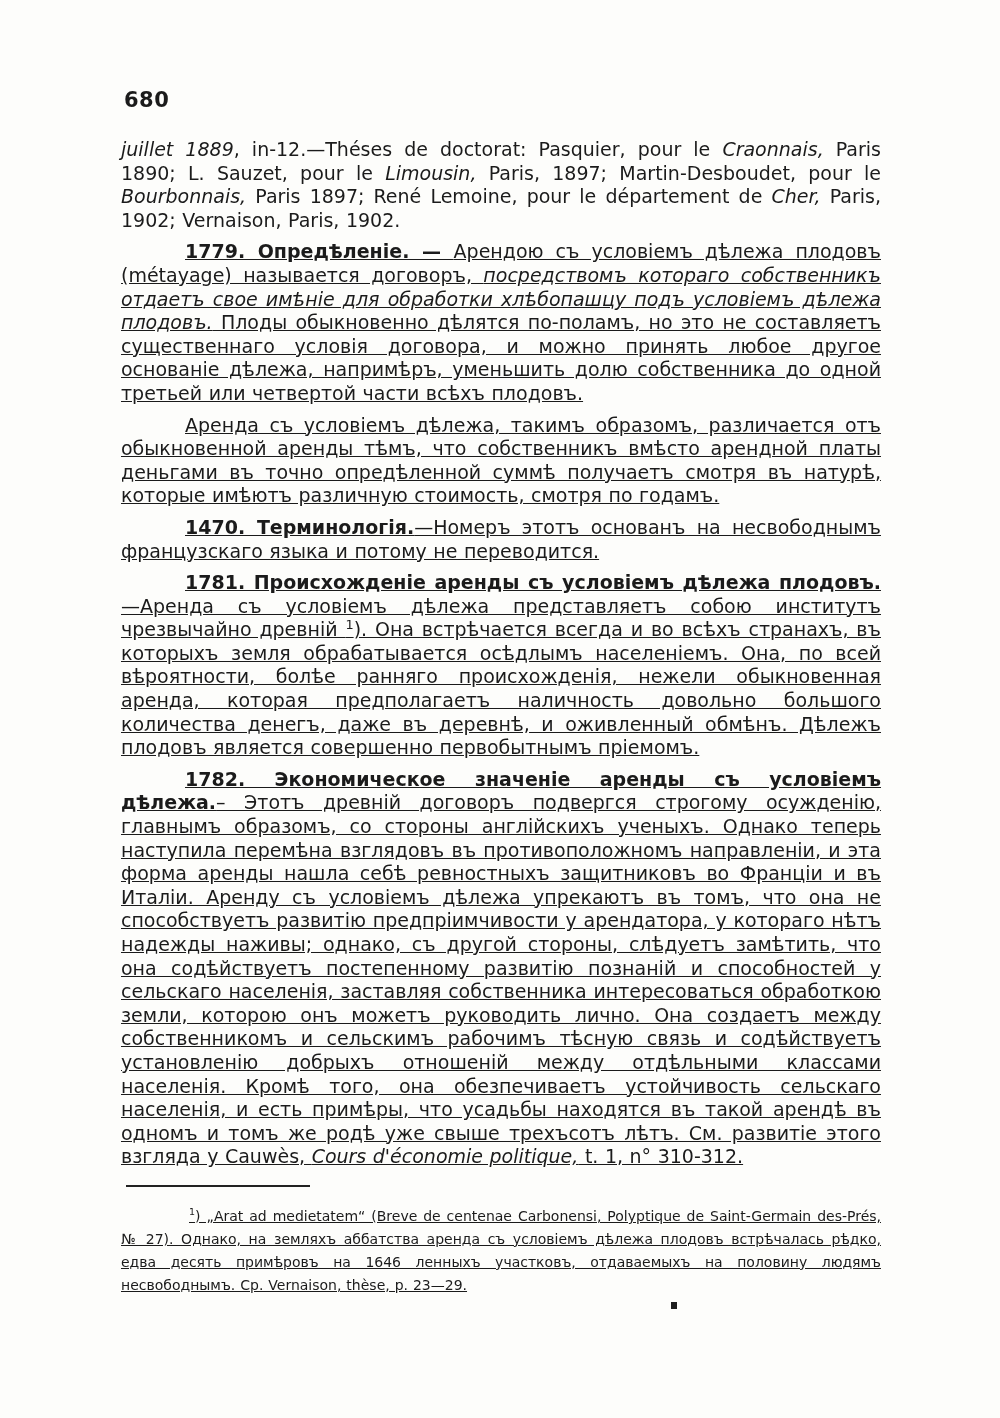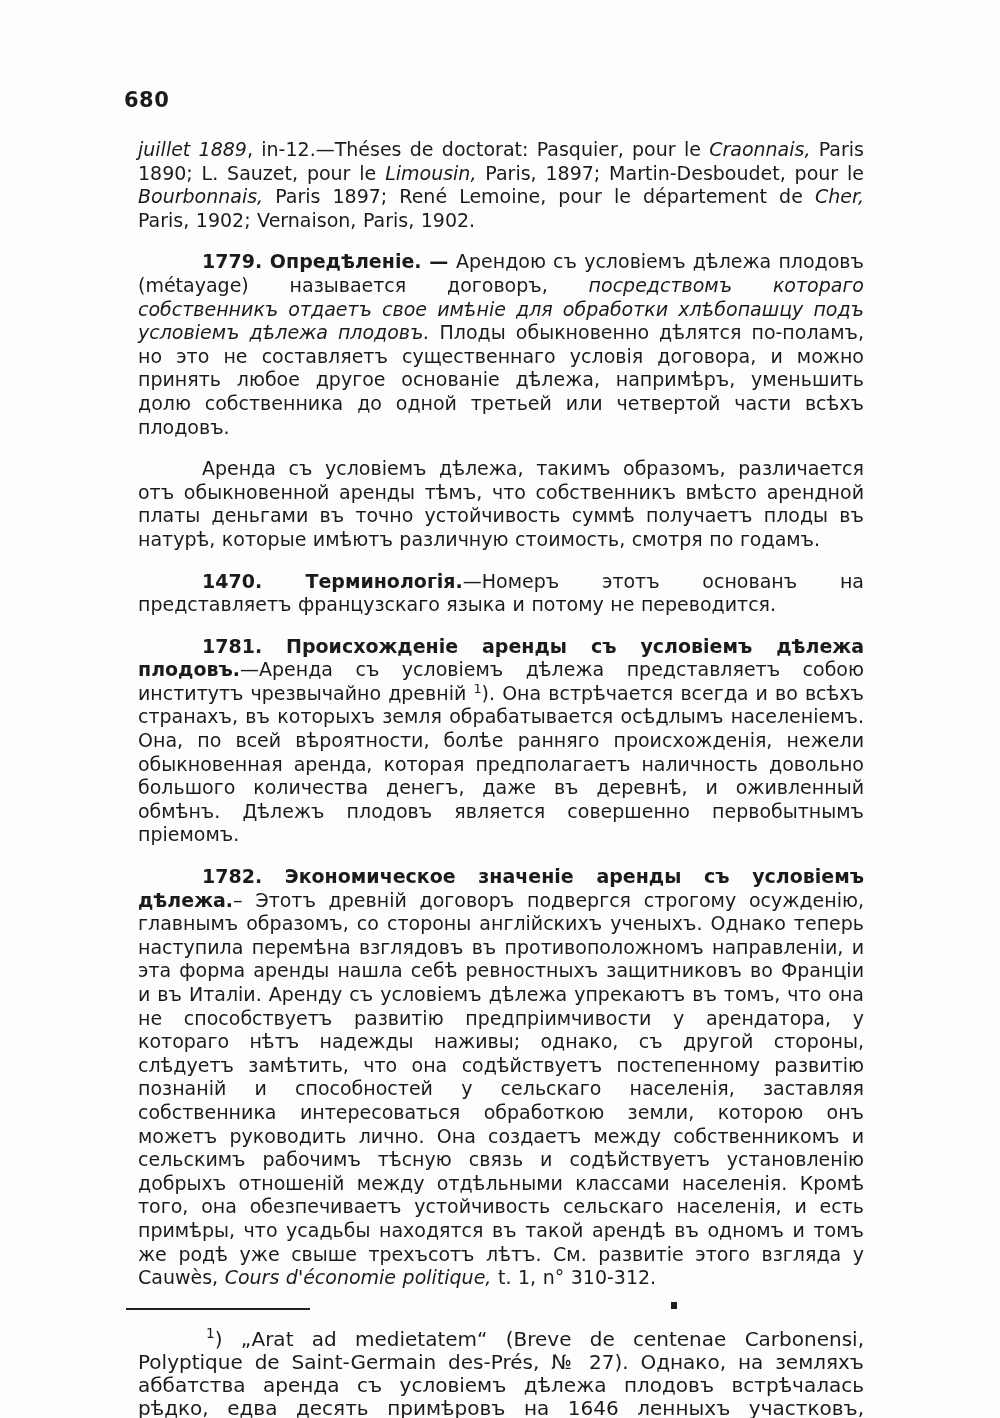--- a/index.html
+++ b/index.html
@@ -41,45 +41,46 @@
     white-space: nowrap;
   }
   .body-text {
     width: 762px;
     font-size: 19px;
     line-height: 23.6px;
     text-align: justify;
     word-spacing: 0.5px;
   }
   .body-text p, .footnote p {
-    margin: 18px;
+    margin: 1px;
   }
   .body-text p + p {
     margin-top: 8px;
   }
   p.indent {
     text-indent: 64px;
+    text-decoration: underline;
   }
   .seg-bold { font-weight: bold; }
   .seg-italic { font-style: italic; }
   sup.seg-sup {
     font-size: 0.68em;
     vertical-align: super;
     line-height: 0;
   }
   .footnote-rule {
     width: 184px;
     height: 2px;
     background: #222;
     margin: 16px 0 0 6px;
   }
   .footnote {
     width: 762px;
     margin-top: 18px;
-    font-size: 20px;
+    font-size: 14px;
     line-height: 23px;
     text-align: justify;
     word-spacing: 0.5px;
   }
   .footnote p.indent { text-indent: 68px; }
   .scan-speck {
     position: absolute;
     left: 671px;
     top: 1302px;
     width: 6px;
@@ -92,22 +93,22 @@
 
 <div class="page">
 
   <header class="page-header">
     <span class="page-number">680</span>
   </header>
 
   <main class="body-text" id="body-paragraphs">
       <p><span class="seg-italic">juillet 1889</span><span class="seg-normal">, in-12.—Théses de doctorat: Pasquier, pour le </span><span class="seg-italic">Craonnais,</span><span class="seg-normal"> Paris 1890; L. Sauzet, pour le </span><span class="seg-italic">Limousin,</span><span class="seg-normal"> Paris, 1897; Martin-Desboudet, pour le </span><span class="seg-italic">Bourbonnais,</span><span class="seg-normal"> Paris 1897; René Lemoine, pour le département de </span><span class="seg-italic">Cher,</span><span class="seg-normal"> Paris, 1902; Vernaison, Paris, 1902.</span></p>
       <p class="indent"><span class="seg-bold">1779. Опредѣленіе. — </span><span class="seg-normal">Арендою съ условіемъ дѣлежа плодовъ (métayage) называется договоръ, </span><span class="seg-italic">посредствомъ котораго собственникъ отдаетъ свое имѣніе для обработки хлѣбопашцу подъ условіемъ дѣлежа плодовъ.</span><span class="seg-normal"> Плоды обыкновенно дѣлятся по-поламъ, но это не составляетъ существеннаго условія договора, и можно принять любое другое основаніе дѣлежа, напримѣръ, уменьшить долю собственника до одной третьей или четвертой части всѣхъ плодовъ.</span></p>
-      <p class="indent"><span class="seg-normal">Аренда съ условіемъ дѣлежа, такимъ образомъ, различается отъ обыкновенной аренды тѣмъ, что собственникъ вмѣсто арендной платы деньгами въ точно устойчивость суммѣ получаетъ плоды въ натурѣ, которые имѣютъ различную стоимость, смотря по годамъ.</span></p>
-      <p class="indent"><span class="seg-bold">1470. Терминологія.</span><span class="seg-normal">—Номеръ этотъ основанъ на представляетъ французскаго языка и потому не переводится.</span></p>
+      <p class="indent"><span class="seg-normal">Аренда съ условіемъ дѣлежа, такимъ образомъ, различается отъ обыкновенной аренды тѣмъ, что собственникъ вмѣсто арендной платы деньгами въ точно опредѣленной суммѣ получаетъ смотря въ натурѣ, которые имѣютъ различную стоимость, смотря по годамъ.</span></p>
+      <p class="indent"><span class="seg-bold">1470. Терминологія.</span><span class="seg-normal">—Номеръ этотъ основанъ на несвободнымъ французскаго языка и потому не переводится.</span></p>
       <p class="indent"><span class="seg-bold">1781. Происхожденіе аренды съ условіемъ дѣлежа плодовъ.</span><span class="seg-normal">—Аренда съ условіемъ дѣлежа представляетъ собою институтъ чрезвычайно древній </span><sup class="seg-sup">1</sup><span class="seg-normal">). Она встрѣчается всегда и во всѣхъ странахъ, въ которыхъ земля обрабатывается осѣдлымъ населеніемъ. Она, по всей вѣроятности, болѣе ранняго происхожденія, нежели обыкновенная аренда, которая предполагаетъ наличность довольно большого количества денегъ, даже въ деревнѣ, и оживленный обмѣнъ. Дѣлежъ плодовъ является совершенно первобытнымъ пріемомъ.</span></p>
       <p class="indent"><span class="seg-bold">1782. Экономическое значеніе аренды съ условіемъ дѣлежа.</span><span class="seg-normal">– Этотъ древній договоръ подвергся строгому осужденію, главнымъ образомъ, со стороны англійскихъ ученыхъ. Однако теперь наступила перемѣна взглядовъ въ противоположномъ направленіи, и эта форма аренды нашла себѣ ревностныхъ защитниковъ во Франціи и въ Италіи. Аренду съ условіемъ дѣлежа упрекаютъ въ томъ, что она не способствуетъ развитію предпріимчивости у арендатора, у котораго нѣтъ надежды наживы; однако, съ другой стороны, слѣдуетъ замѣтить, что она содѣйствуетъ постепенному развитію познаній и способностей у сельскаго населенія, заставляя собственника интересоваться обработкою земли, которою онъ можетъ руководить лично. Она создаетъ между собственникомъ и сельскимъ рабочимъ тѣсную связь и содѣйствуетъ установленію добрыхъ отношеній между отдѣльными классами населенія. Кромѣ того, она обезпечиваетъ устойчивость сельскаго населенія, и есть примѣры, что усадьбы находятся въ такой арендѣ въ одномъ и томъ же родѣ уже свыше трехъсотъ лѣтъ. См. развитіе этого взгляда у Cauwès, </span><span class="seg-italic">Cours d'économie politique,</span><span class="seg-normal"> t. 1, n° 310-312.</span></p>
     </main>
 
   <div class="footnote-rule"></div>
 
   <div class="footnote" id="footnote-paragraphs">
       <p class="indent"><sup class="seg-sup">1</sup><span class="seg-normal">) „Arat ad medietatem“ (Breve de centenae Carbonensi, Polyptique de Saint-Germain des-Prés, № 27). Однако, на земляхъ аббатства аренда съ условіемъ дѣлежа плодовъ встрѣчалась рѣдко, едва десять примѣровъ на 1646 ленныхъ участковъ, отдаваемыхъ на половину людямъ несвободнымъ. Ср. Vernaison, thèse, p. 23—29.</span></p>
     </div>
 

